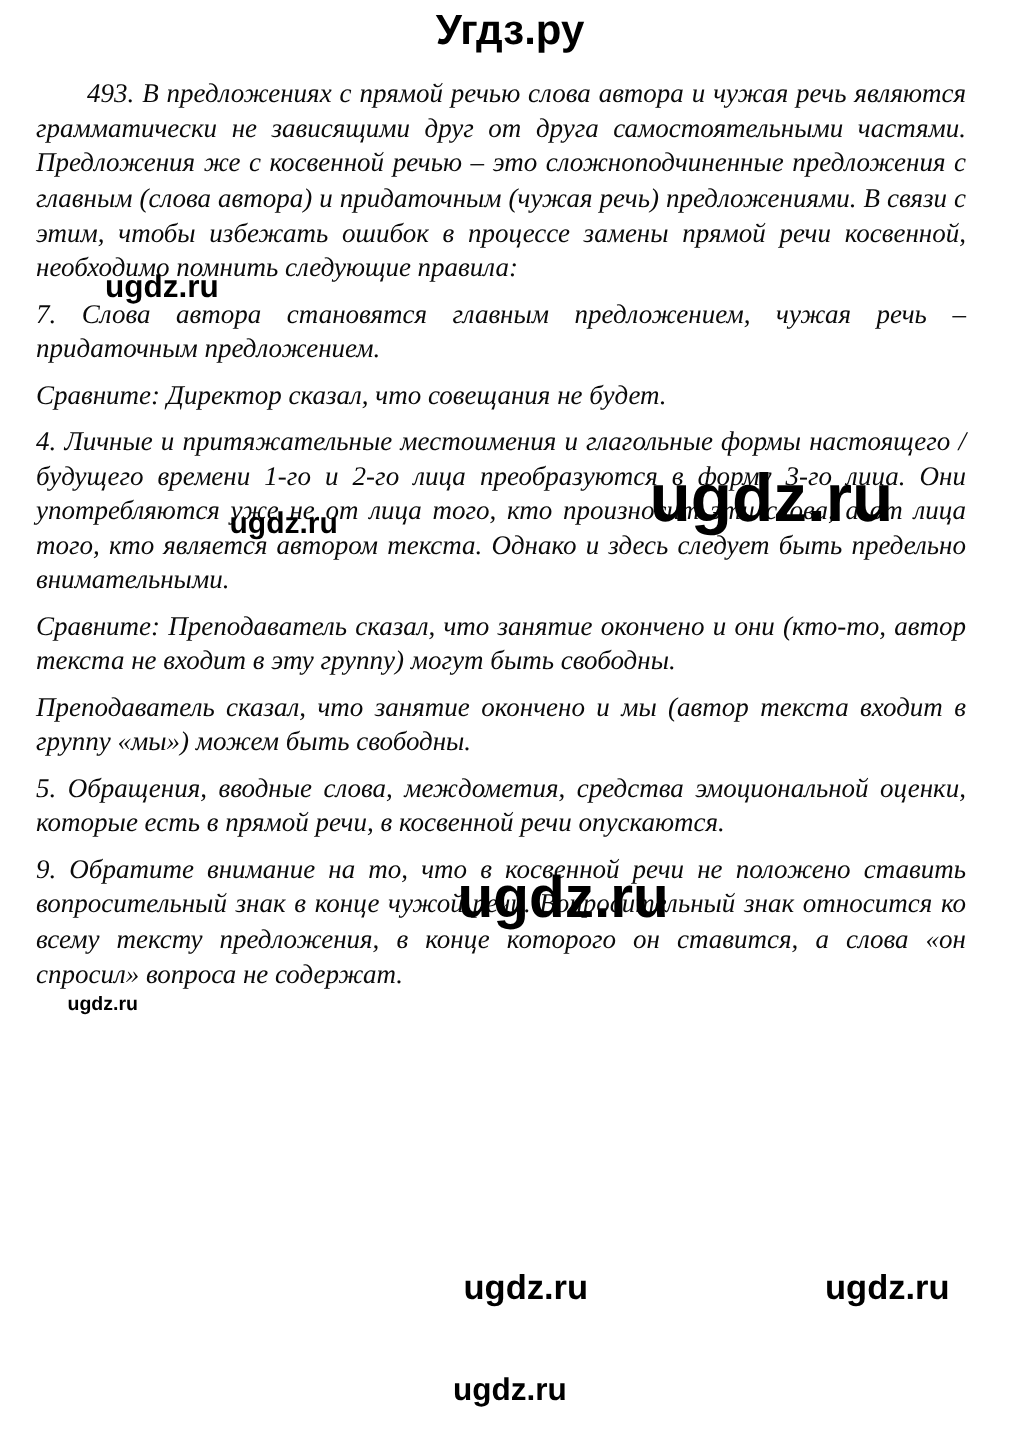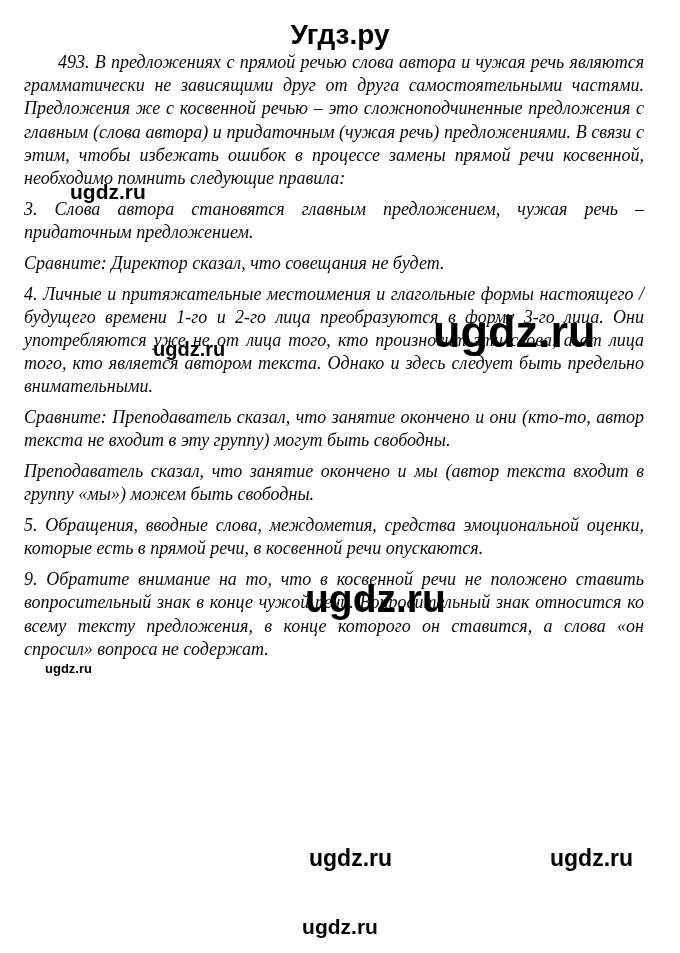--- a/index.html
+++ b/index.html
@@ -10,21 +10,21 @@
   .page {
     position: relative;
     width: 680px;
     height: 953px;
     background: #ffffff;
     overflow: hidden;
     color: #0a0a0a;
   }
   .site-header {
     position: absolute;
-    top: 20px;
+    top: 5px;
     left: 0;
     width: 100%;
     text-align: center;
     font-family: "Liberation Sans", sans-serif;
     font-weight: 700;
     font-size: 28px;
     line-height: 1.1;
     color: #000;
   }
   .content {
@@ -75,21 +75,21 @@
 </style>
 </head>
 <body>
 
 <div class="page">
 
   <div class="site-header">Угдз.ру</div>
 
   <div class="content">
     <p class="indent">493. В предложениях с прямой речью слова автора и чужая речь являются грамматически не зависящими друг от друга самостоятельными частями. Предложения же с косвенной речью – это сложноподчиненные предложения с главным (слова автора) и придаточным (чужая речь) предложениями. В связи с этим, чтобы избежать ошибок в процессе замены прямой речи косвенной, необходимо помнить следующие правила:</p>
-    <p>3. Слова автора становятся главным предложением, чужая речь – придаточным предложением.</p>
+    <p>7. Слова автора становятся главным предложением, чужая речь – придаточным предложением.</p>
     <p>Сравните: Директор сказал, что совещания не будет.</p>
     <p>4. Личные и притяжательные местоимения и глагольные формы настоящего / будущего времени 1-го и 2-го лица преобразуются в форму 3-го лица. Они употребляются уже не от лица того, кто произносит эти слова, а от лица того, кто является автором текста. Однако и здесь следует быть предельно внимательными.</p>
     <p>Сравните: Преподаватель сказал, что занятие окончено и они (кто-то, автор текста не входит в эту группу) могут быть свободны.</p>
     <p>Преподаватель сказал, что занятие окончено и мы (автор текста входит в группу «мы») можем быть свободны.</p>
     <p>5. Обращения, вводные слова, междометия, средства эмоциональной оценки, которые есть в прямой речи, в косвенной речи опускаются.</p>
     <p>9. Обратите внимание на то, что в косвенной речи не положено ставить вопросительный знак в конце чужой речи. Вопросительный знак относится ко всему тексту предложения, в конце которого он ставится, а слова «он спросил» вопроса не содержат.</p>
   </div>
 
   <div class="wm wm-small-1">ugdz.ru</div>
   <div class="wm wm-small-2">ugdz.ru</div>

